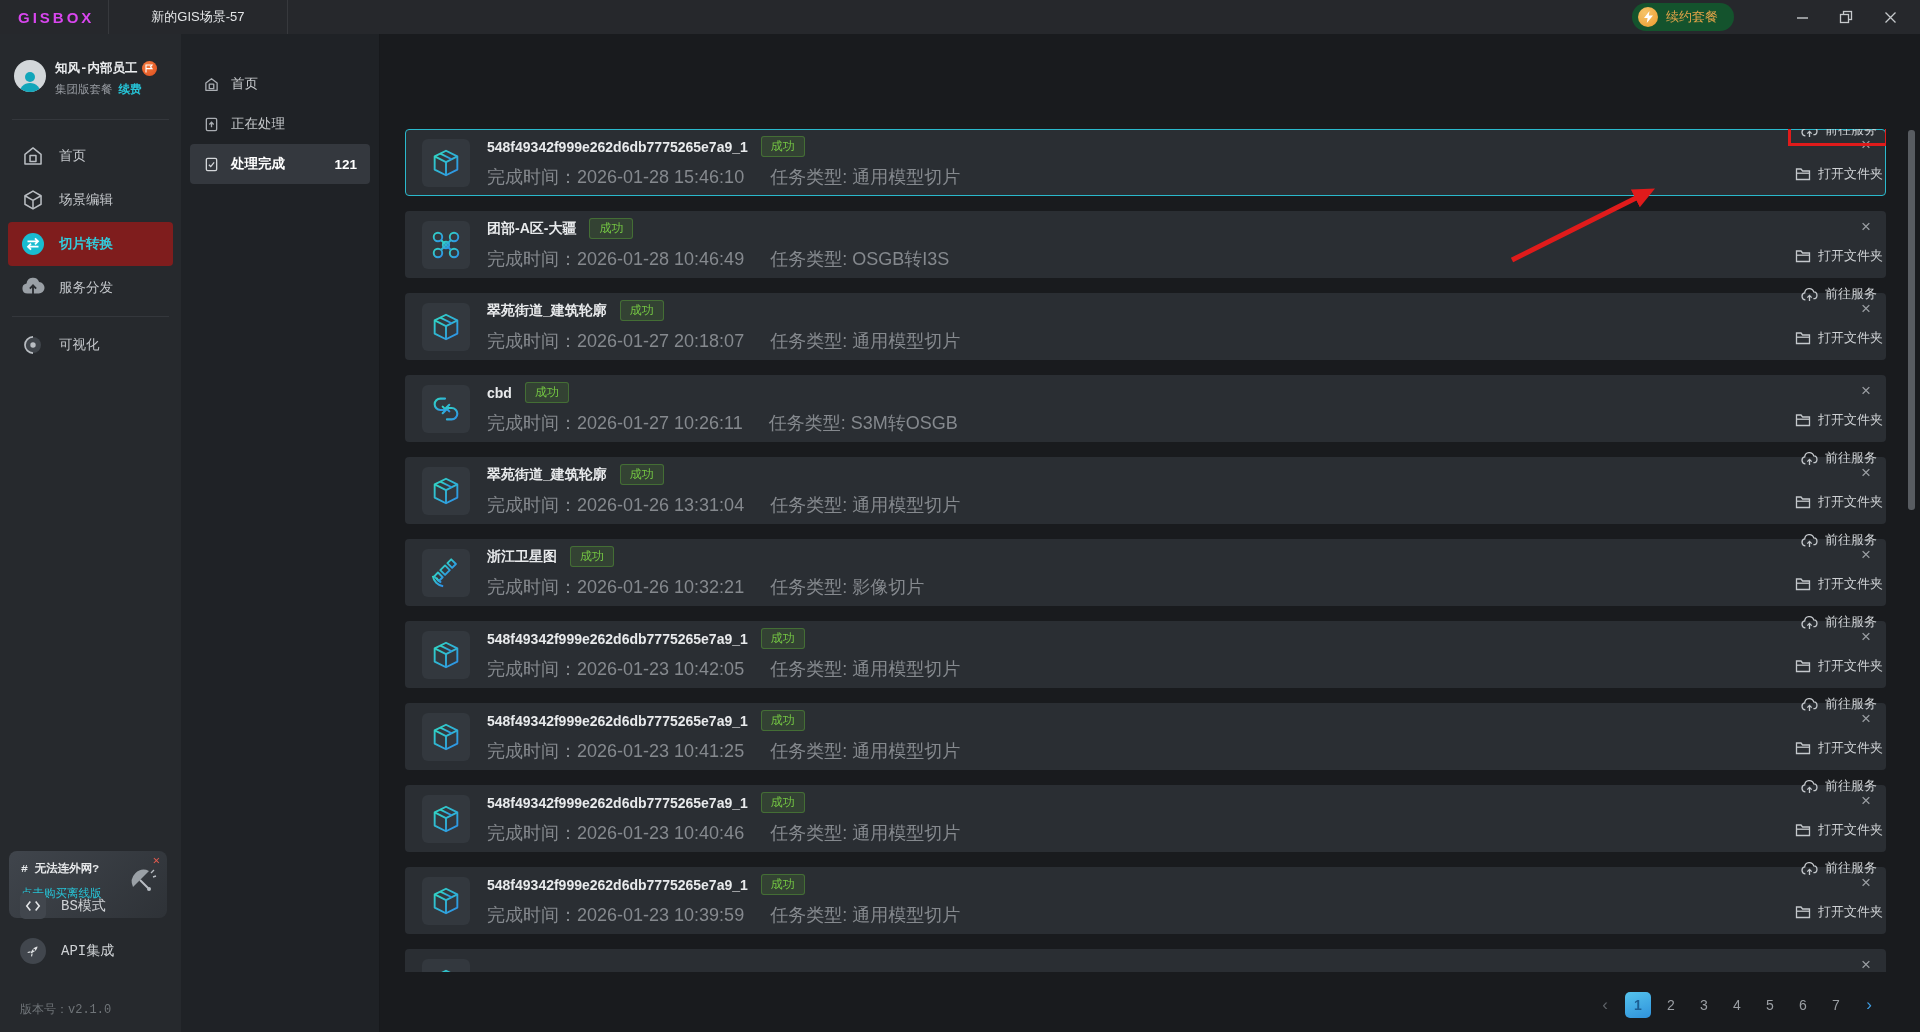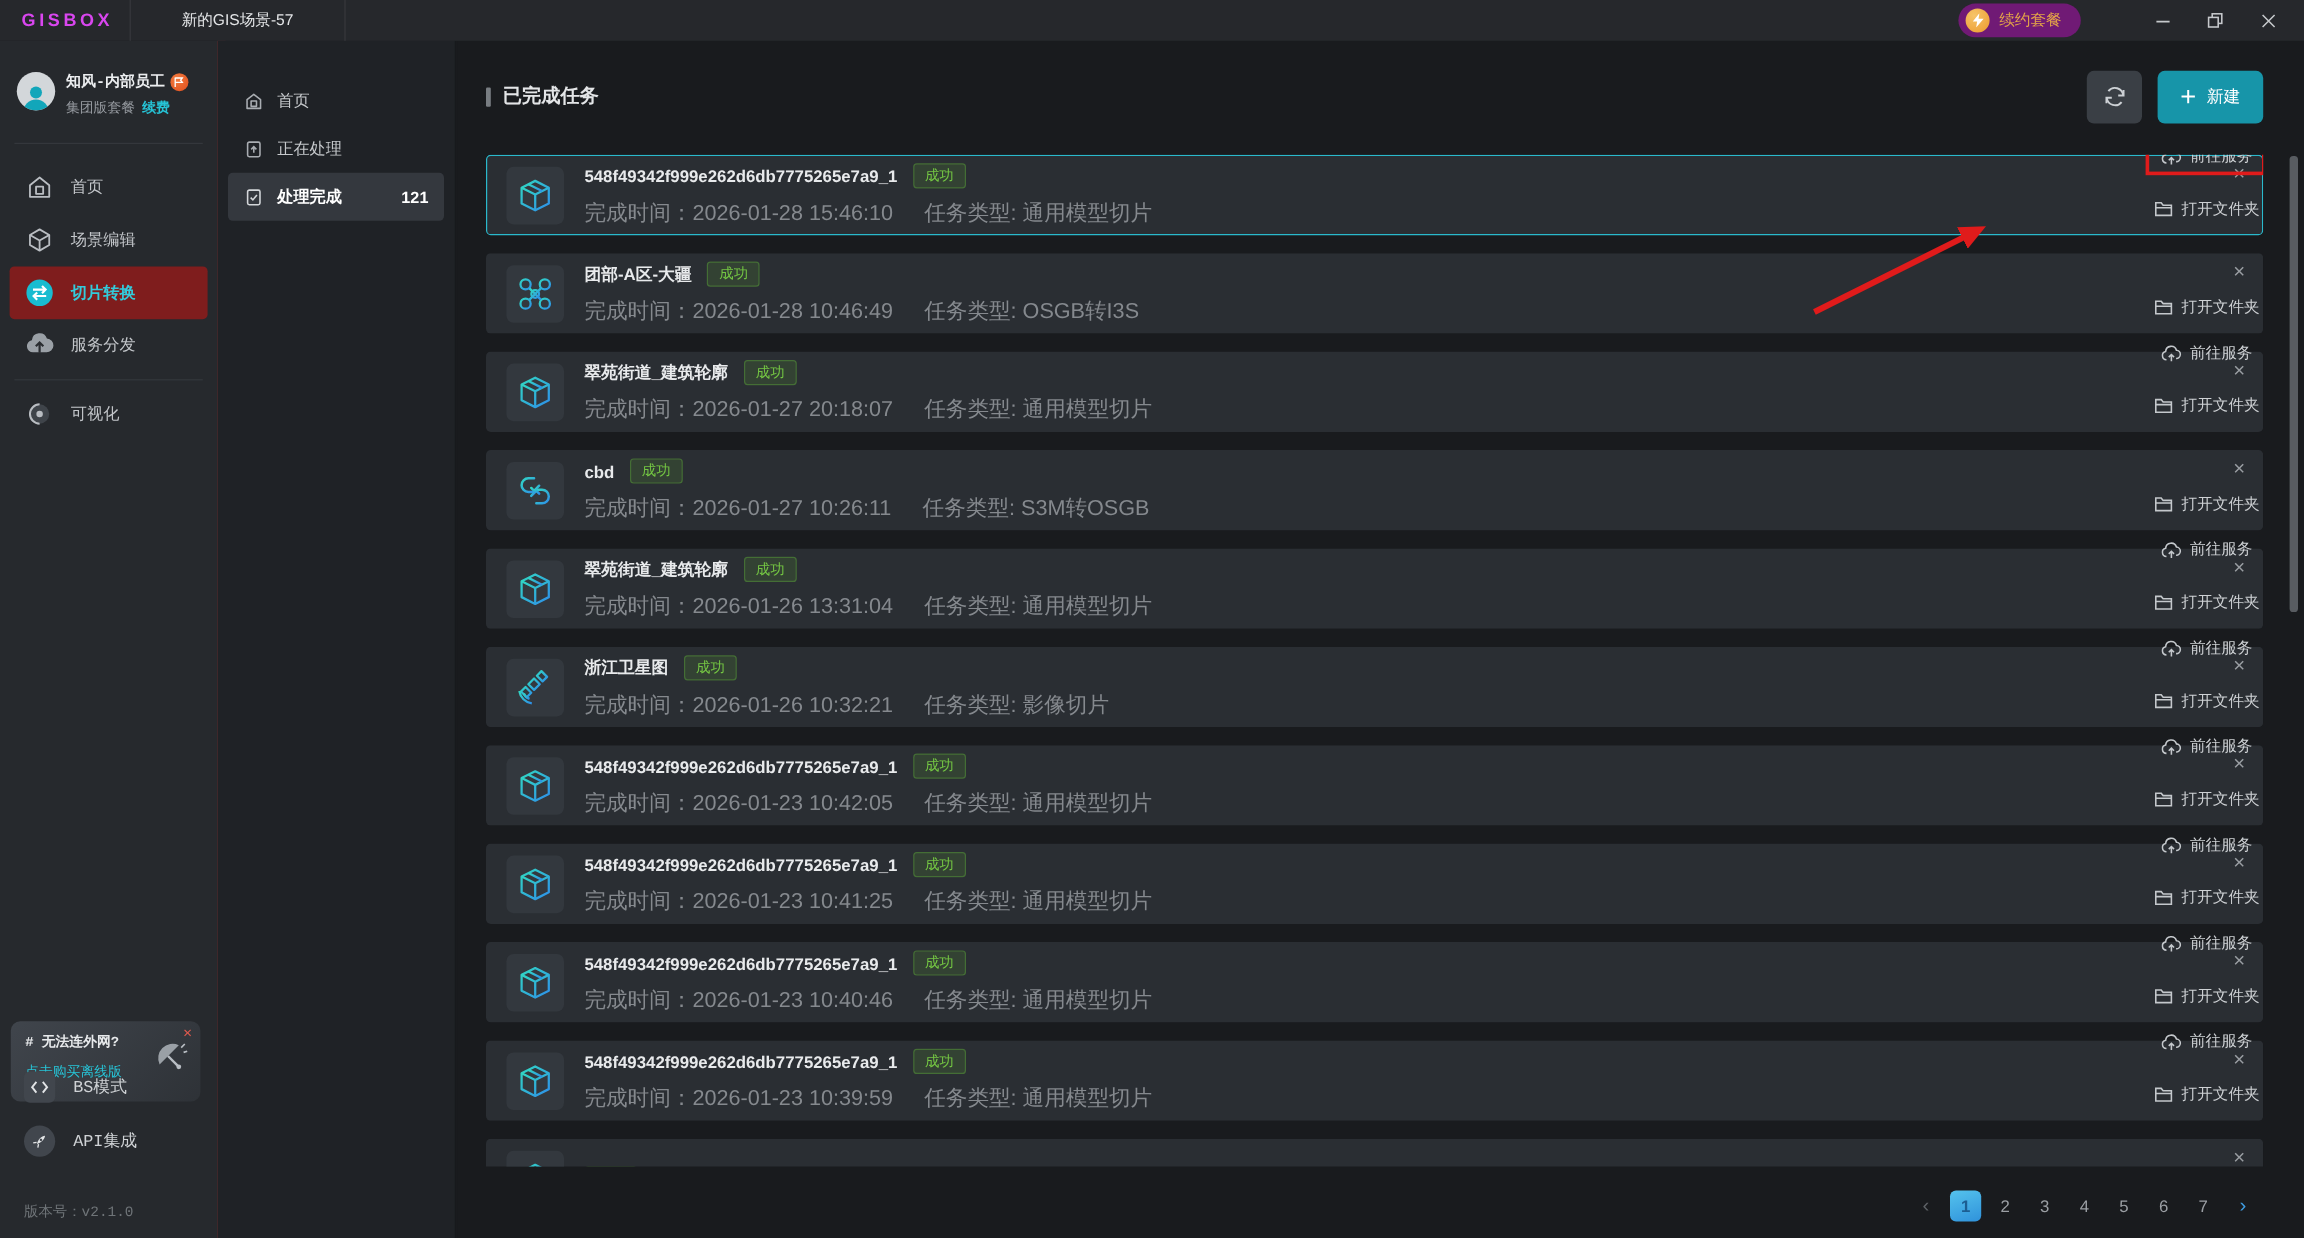--- a/index.html
+++ b/index.html
@@ -6,21 +6,21 @@
   .app{position:relative;width:1920px;height:1032px;background:#191b1e;overflow:hidden;
        font-family:"Liberation Sans",sans-serif;-webkit-font-smoothing:antialiased;}
   svg{display:block}
 
   
   .titlebar{position:absolute;top:0;left:0;right:0;height:34px;background:#26282c;display:flex;align-items:center;z-index:10;}
   .logo{margin-left:18px;font-size:15px;font-weight:700;letter-spacing:3px;color:#d946ef;}
   .tab{margin-left:14px;height:34px;display:flex;align-items:center;padding:0 42px;
        border-left:1px solid #37393d;border-right:1px solid #37393d;color:#e3e5e7;font-size:13px;}
   .titlebar-spacer{flex:1}
-  .renew-pill{display:flex;align-items:center;gap:8px;background:#701a75;border-radius:15px;
+  .renew-pill{display:flex;align-items:center;gap:8px;background:#14532d;border-radius:15px;
        padding:4px 16px 4px 6px;color:#e2a348;font-size:13px;margin-right:46px;cursor:pointer;}
   .bolt-circle{width:20px;height:20px;border-radius:50%;background:radial-gradient(circle at 35% 30%,#f6c469,#ec9a2d);
        display:flex;align-items:center;justify-content:center;}
   .win-controls{display:flex;margin-right:8px;}
   .win-btn{width:44px;height:34px;display:flex;align-items:center;justify-content:center;color:#c6c9cc;background:none;border:none;cursor:pointer;}
 
   
   .sidebar{position:absolute;top:34px;left:0;width:181px;bottom:0;background:#26292d;border-right:7px solid #ef4444;font-family:Liberation Mono, monospace;}
   .user-block{padding:26px 10px 0 14px;display:flex;align-items:flex-start;}
   .avatar{width:32px;height:32px;border-radius:50%;background:#d3d7da;overflow:hidden;flex:none;display:flex;align-items:flex-end;justify-content:center;}
@@ -284,46 +284,20 @@
             <rect x="2.5" y="1.5" width="11" height="13" rx="1.5"></rect>
             <path d="M5.2 8.2 L7.2 10.2 L10.8 5.8"></path>
           </svg>
       </span>
       <span>处理完成</span>
       <span class="subnav-count">121</span>
     </div>
   </nav>
 
   <main class="main">
-    <div class="main-header">
-      <div class="page-title">
-        <span class="title-bar-mark"></span>
-        <span>已完成任务</span>
-      </div>
-      <div class="header-actions">
-        <button class="refresh-btn">
-          <span>
-            <svg width="19" height="19" viewBox="0 0 20 20" fill="none" stroke="#ccd0d4" stroke-width="1.7">
-                <path d="M4.2 5.2 A7.3 7.3 0 0 1 17.2 9"></path>
-                <path d="M15.8 14.8 A7.3 7.3 0 0 1 2.8 11"></path>
-                <path d="M17.5 4.2 V9 H12.8"></path>
-                <path d="M2.5 15.8 V11 H7.2"></path>
-              </svg>
-          </span>
-        </button>
-        <button class="new-btn">
-          <span>
-            <svg width="13" height="13" viewBox="0 0 14 14">
-                <path d="M7 1 V13 M1 7 H13" stroke="#fff" stroke-width="1.8"></path>
-              </svg>
-          </span>
-          <span>新建</span>
-        </button>
-      </div>
-    </div>
 
     <div class="task-list">
   <div class="task-row highlighted">
     <div class="task-icon-box">
             <svg width="34" height="34" viewBox="0 0 36 36" fill="none" stroke="url(#gteal)" stroke-width="2" stroke-linejoin="round">
               <path d="M18 5 L30 11 V25 L18 31 L6 25 V11 Z"></path>
               <path d="M6 11 L18 17 L30 11 M18 17 V31"></path>
               <path d="M12 8 L24 14"></path>
             </svg>
           </div>

